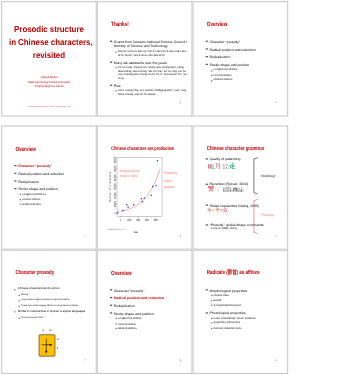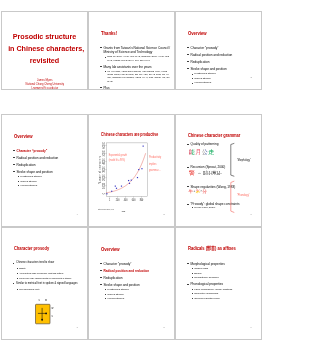--- a/index.html
+++ b/index.html
@@ -2,21 +2,21 @@
 <html><head>
 <meta charset="utf-8">
 <style>
 html,body{margin:0;padding:0;width:264px;height:341px;background:#fff;
   font-family:"Liberation Sans",sans-serif;}
 *{box-sizing:border-box;}
 .page{position:absolute;left:0;top:0;width:264px;height:341px;background:#fff;overflow:hidden;}
 .grid{position:absolute;left:1.3px;top:0.9px;width:261px;height:338.8px;}
 .slide{position:absolute;border:1px solid #c9c9c9;background:#fff;overflow:hidden;}
 .c0{left:0;width:87px}.c1{left:87px;width:87px}.c2{left:174px;width:87px}
-.r0{top:10px;height:79px}.r1{top:112.93px;height:112.93px}.r2{top:225.87px;height:112.93px}
+.r0{top:0;height:105px}.r1{top:112.93px;height:112.93px}.r2{top:225.87px;height:112.93px}
 
 .sl-title{position:absolute;left:11.6px;top:17.8px;font-size:5.6px;color:#C00000;font-weight:bold;
   line-height:6px;letter-spacing:-0.05px;white-space:nowrap;transform-origin:0 0;transform:scaleX(0.76);}
 .sl-title.sm{font-size:5.30px;top:17.2px;transform:scaleX(0.76);}
 .sl-title.xs{font-size:4.70px;top:17.6px;transform:scaleX(0.76);}
 .sl-title.md{font-size:5.40px;top:17.5px;transform:scaleX(0.76);}
 .pnum{position:absolute;right:9.5px;bottom:9.5px;font-size:2.4px;color:#8a8a8a;}
 
 
 .t1-title{position:absolute;left:3px;right:3px;top:19px;text-align:center;color:#C00000;

